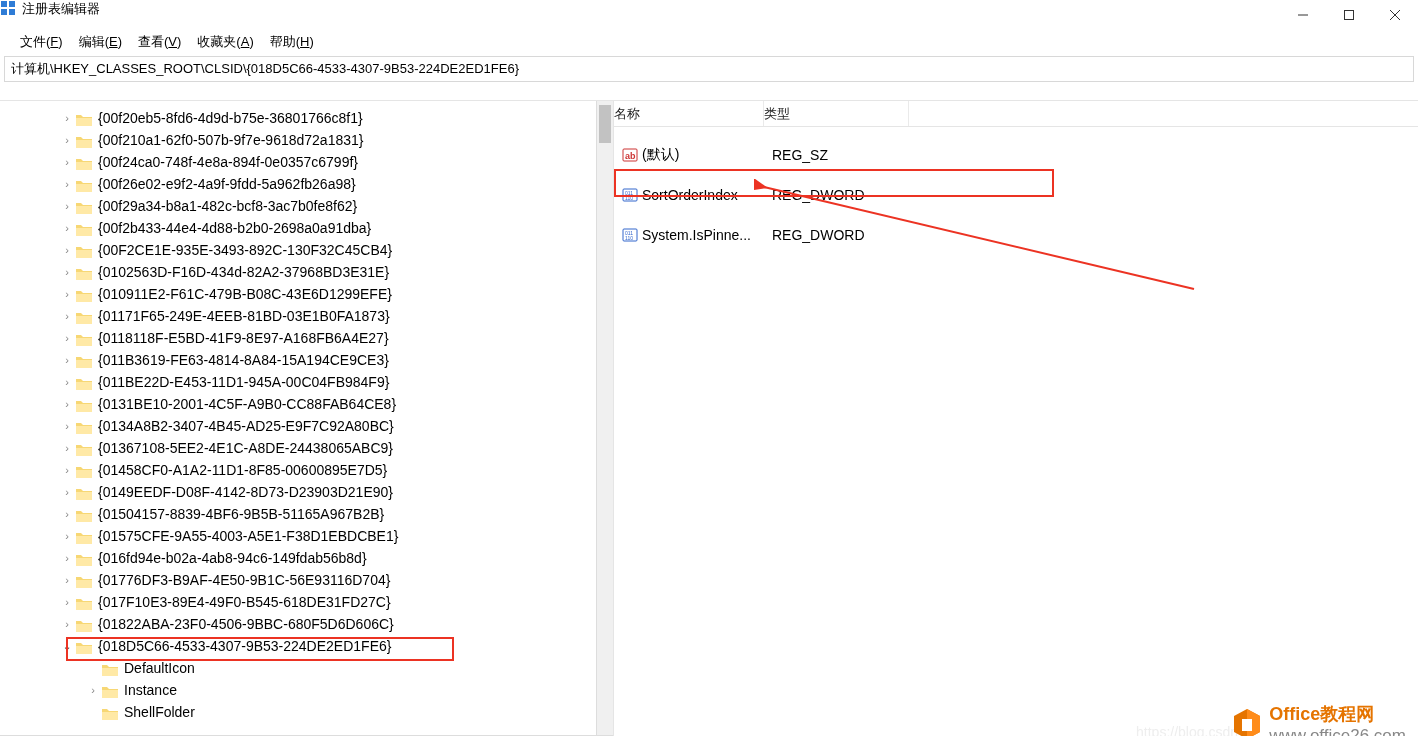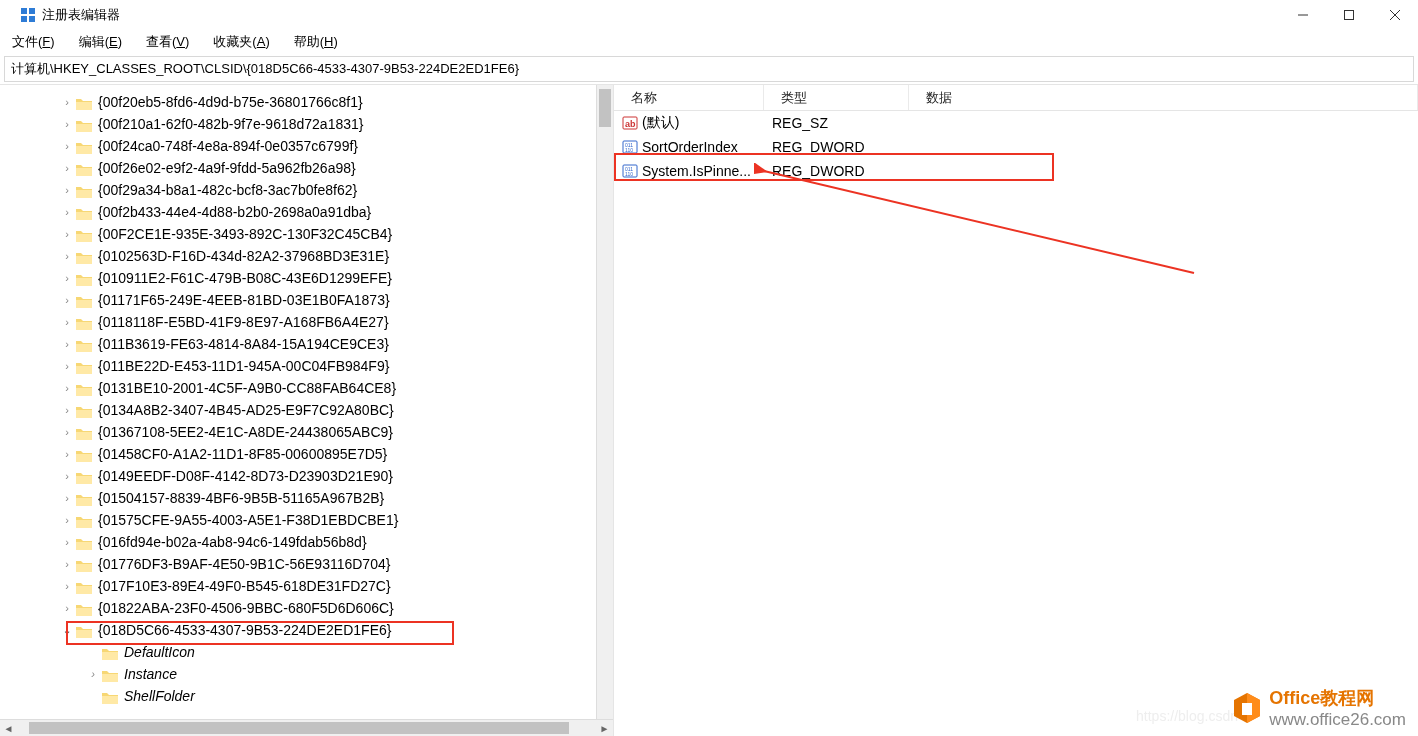--- a/index.html
+++ b/index.html
@@ -7,45 +7,45 @@
     margin: 0; padding: 0;
     width: 1418px; height: 736px;
     font-family: "Microsoft YaHei", "Segoe UI", Arial, sans-serif;
     font-size: 13px;
     background: #ffffff;
     color: #000;
     overflow: hidden;
     position: relative;
   }
   .titlebar {
-    display: flex; align-items: center; height: 30px;
-    padding-left: 20px; border-bottom: 0px;
+    display: flex; align-items: flex-start; height: 30px;
+    padding-left: 0; border-bottom: 0px;
   }
   .titlebar .app-icon {
     width: 16px; height: 16px; margin-right: 6px;
     display: inline-flex; align-items: center; justify-content: center;
   }
   .titlebar .title { font-size: 13px; }
   .window-controls {
     margin-left: auto; display: flex;
   }
   .window-controls .btn {
     width: 46px; height: 30px; display: flex;
     align-items: center; justify-content: center;
     font-size: 12px; color: #333;
   }
   .menubar {
     display: flex; align-items: center; height: 24px;
-    padding-left: 12px; font-size: 13px; gap: 8px;
+    padding-left: 20px; font-size: 13px;
   }
   .menubar .menu-item { margin-right: 16px; cursor: default; }
   .menubar .menu-item u { text-decoration: underline; }
   .addressbar {
     display: flex; align-items: center; height: 26px;
-    border: 1px solid #d8d8d8; margin: 2px 4px 2px 4px;
+    border: 1px solid #d8d8d8; margin: 2px 4px 18px 4px;
     background: #fff; padding: 2px 6px;
     font-size: 13px;
   }
   .content {
     display: flex;
     height: calc(100% - 30px - 24px - 30px);
     border-top: 1px solid #e5e5e5;
   }
   .tree-pane {
     width: 614px; position: relative;
@@ -61,43 +61,44 @@
     white-space: nowrap;
   }
   .tree-row .exp {
     width: 14px; text-align: center; color: #888;
     font-size: 11px; margin-right: 2px;
   }
   .tree-row .fld {
     width: 16px; height: 14px; margin-right: 6px;
     flex-shrink: 0;
   }
-  .tree-row.child { padding-left: 26px; font-style: italic; }
+  .tree-row.child { padding-left: 26px; }
   .tree-row .label { }
   .tree-row.selected .fld svg path.front { fill: #ffe9a6; }
   .highlight-box {
     position: absolute; border: 2px solid #ec3323;
     pointer-events: none;
   }
   .list-pane {
     flex: 1; position: relative;
   }
   .list-header {
     display: flex; height: 26px; align-items: center;
     border-bottom: 1px solid #e5e5e5;
     font-size: 13px; color: #222;
   }
   .list-header .col {
-    padding-left: 17px; border-right: 1px solid #eaeaea;
+    padding-left: 0; border-right: 1px solid #eaeaea;
     height: 100%; display: flex; align-items: center;
   }
   .list-body { }
   .list-row {
     display: flex; height: 24px; 
     font-size: 14px;
+    margin-top: 16px;
   }
   .list-row .col { padding-left: 8px; display: flex; align-items: center; overflow: hidden; white-space: nowrap; }
   .val-icon { width: 16px; height: 16px; margin-right: 4px; flex-shrink: 0; }
   .col-name  { width: 150px; }
   .col-type  { width: 145px; }
   .col-data  { flex: 1; }
   .watermark {
     position: absolute; right: 12px; bottom: 6px;
     display: flex; align-items: center; color: #e57400;
     font-size: 18px; font-weight: bold; margin-top: 15px;
@@ -188,21 +189,21 @@
               <path class="front" d="M0 5 L16 5 L16 13 L0 13 Z" fill="#ffe9a6"></path>
             </svg></span>
           <span class="label">{00f20eb5-8fd6-4d9d-b75e-36801766c8f1}</span>
         </div>
         <div class="tree-row">
           <span class="exp">›</span>
           <span class="fld"><svg width="16" height="14">
               <path d="M0 2 L5 2 L7 4 L16 4 L16 13 L0 13 Z" fill="#f7d774"></path>
               <path class="front" d="M0 5 L16 5 L16 13 L0 13 Z" fill="#ffe9a6"></path>
             </svg></span>
-          <span class="label">{00f210a1-62f0-482b-9f7e-9618d72a1831}</span>
+          <span class="label">{00f210a1-62f0-507b-9f7e-9618d72a1831}</span>
         </div>
         <div class="tree-row">
           <span class="exp">›</span>
           <span class="fld"><svg width="16" height="14">
               <path d="M0 2 L5 2 L7 4 L16 4 L16 13 L0 13 Z" fill="#f7d774"></path>
               <path class="front" d="M0 5 L16 5 L16 13 L0 13 Z" fill="#ffe9a6"></path>
             </svg></span>
           <span class="label">{00f24ca0-748f-4e8a-894f-0e0357c6799f}</span>
         </div>
         <div class="tree-row">
@@ -419,21 +420,20 @@
           <div class="thumb" style="left:12px; width:540px;"></div>
         </div>
       <div class="arrow">►</div>
     </div>
   </div>
 
   <div class="list-pane">
     <div class="list-header">
       <div class="col col-name">名称</div>
       <div class="col col-type">类型</div>
-      <div class="col col-data">数据</div>
     </div>
     <div class="list-body" id="list-body">
         <div class="list-row">
           <div class="col col-name">
             <span class="val-icon"><svg width="16" height="16">
                 <rect x="1" y="2" width="14" height="12" rx="1" fill="#fff" stroke="#c33"></rect>
                 <text x="3" y="12" font-size="9" fill="#c33" font-weight="bold">ab</text>
               </svg></span>
             <span>(默认)</span>
           </div>

